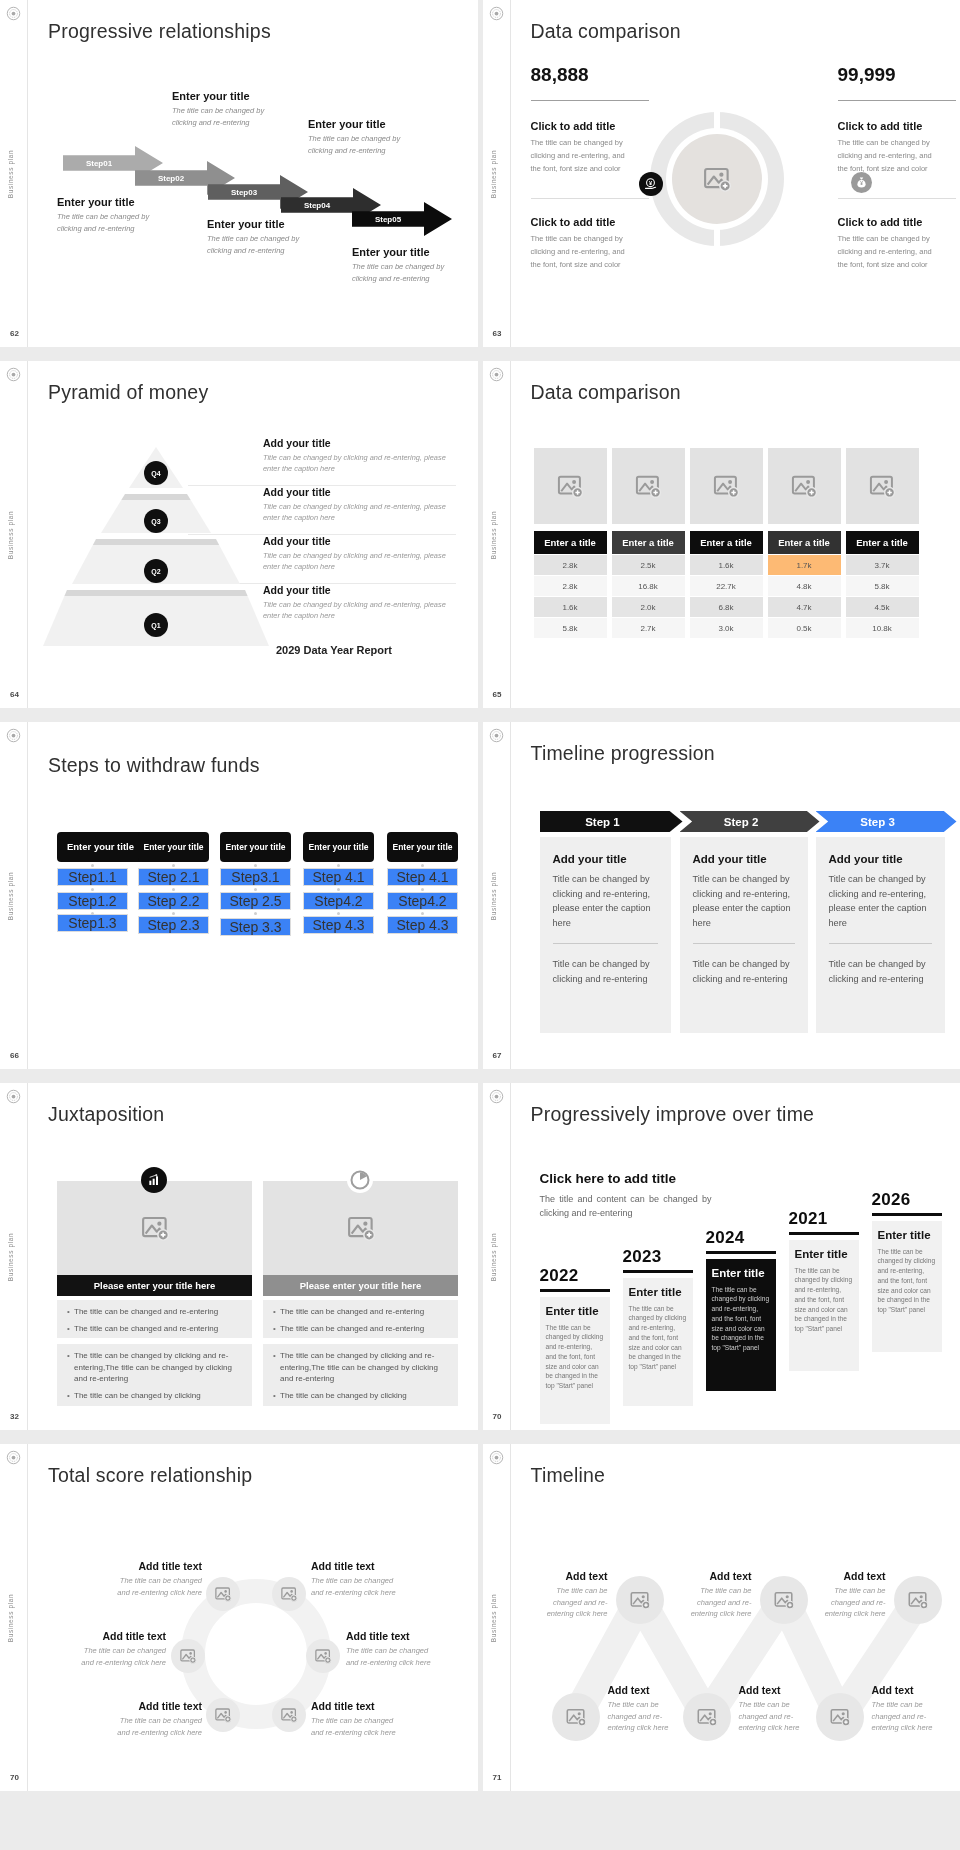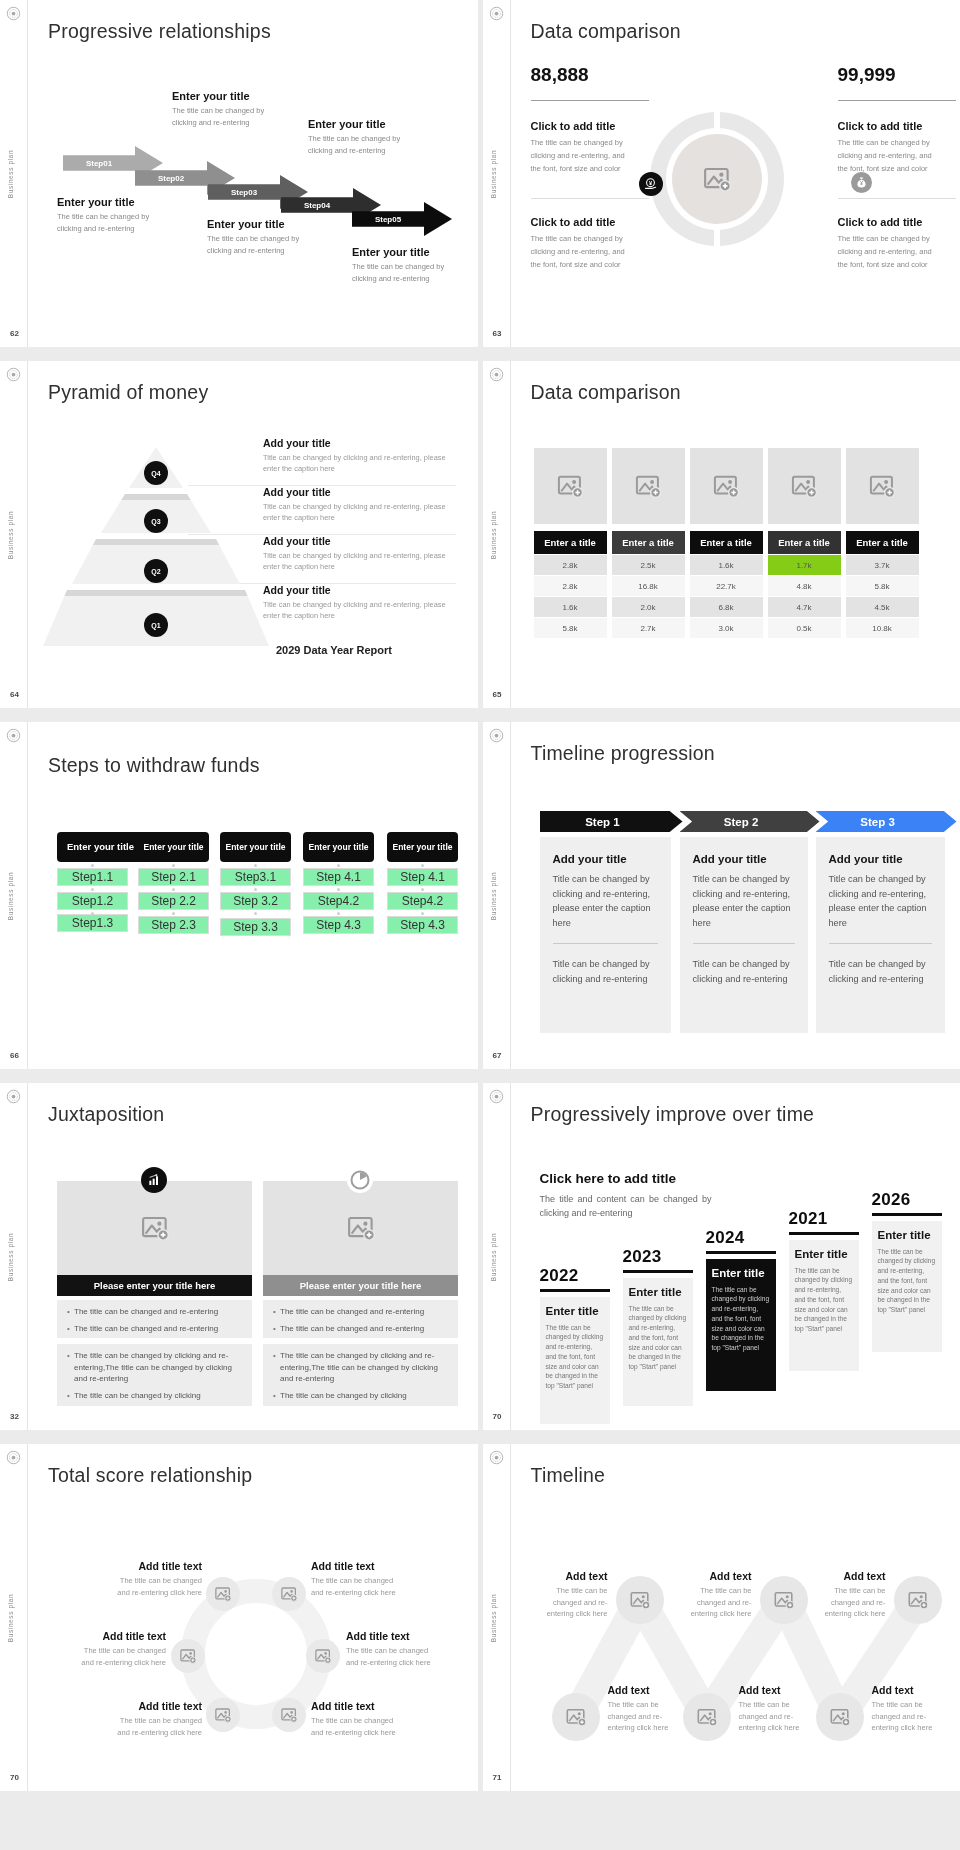--- a/index.html
+++ b/index.html
@@ -11,21 +11,21 @@
   .slide{position:relative;background:#fff;overflow:hidden;}
   
   .edge{position:absolute;left:27px;top:0;bottom:0;width:1px;background:#e5e5e5;}
   .logo{position:absolute;left:6px;top:6px;width:15px;height:15px;opacity:.75;}
   .vtext{position:absolute;left:7px;top:50%;transform:translateY(-50%) rotate(180deg);writing-mode:vertical-rl;font-size:6.5px;color:#8d8d8d;letter-spacing:.6px;}
   .pagenum{position:absolute;left:10px;bottom:9px;font-size:8px;font-weight:bold;color:#4a4a4a;}
   .stitle{position:absolute;left:48px;top:20px;margin:0;font-size:19.5px;font-weight:300;color:#303030;letter-spacing:.2px;}
   
   .tb{position:absolute;}
   .tb h4{margin:0 0 3px;font-size:11px;font-weight:bold;color:#141414;}
-  .tb p{margin:0;font-size:7.5px;color:#8a8a8a;line-height:11.5px;}
+  .tb p{margin:0;font-size:7.5px;color:#8a8a8a;line-height:11.5px;font-style:italic;}
   .ta-r{text-align:right;}
   .abs{position:absolute;}
   .ic{display:block;}
   
   .ar{position:absolute;width:100px;height:34px;clip-path:polygon(0 27%,72% 27%,72% 0,100% 50%,72% 100%,72% 73%,0 73%);}
   .ar span{position:absolute;left:0;top:50%;transform:translateY(-50%);width:72%;text-align:center;font-size:8px;font-weight:bold;color:#fff;}
   
   .hr63{position:absolute;height:1px;background:#9f9f9f;width:118px;}
   .hr63.lt{background:#ddd;}
   .big63{position:absolute;margin:0;font-size:19px;font-weight:bold;color:#111;}
@@ -42,21 +42,21 @@
   
   .imgbox{position:absolute;background:#e2e2e2;display:flex;align-items:center;justify-content:center;}
   .t65r{position:absolute;left:51px;display:flex;gap:5px;}
   .t65r .c{width:73px;display:flex;align-items:center;justify-content:center;}
   .t65h .c{height:23px;color:#fff;font-size:9.5px;font-weight:bold;}
   .t65d .c{height:20px;font-size:8px;color:#555;}
   
   .hdr66{position:absolute;width:71px;height:30px;border-radius:4px;background:#0d0d0d;color:#fff;display:flex;align-items:center;justify-content:center;text-align:center;font-weight:bold;}
   .hdr66.one{font-size:8.5px;white-space:nowrap;}
   .hdr66.two{font-size:9.5px;padding:0 8px;line-height:10.5px;}
-  .st66{position:absolute;width:69px;height:16px;background:#86efac;border:1px solid #dcdcdc;font-size:12px;color:#333;display:flex;align-items:center;justify-content:center;}
+  .st66{position:absolute;width:69px;height:16px;background:#3b82f6;border:1px solid #dcdcdc;font-size:14px;color:#333;display:flex;align-items:center;justify-content:center;}
   .dot{position:absolute;width:3px;height:3px;border-radius:50%;background:#cfcfcf;}
   .note66{position:absolute;left:48px;top:246px;width:406px;font-size:9.5px;color:#3c3c3c;line-height:17px;}
   
   .bn{position:absolute;height:21px;color:#fff;}
   .bn span{position:absolute;left:0;top:50%;transform:translateY(-50%);width:88%;text-align:center;font-size:11.5px;font-weight:bold;}
   .bn.first{clip-path:polygon(0 0,91% 0,100% 50%,91% 100%,0 100%);}
   .bn.next{clip-path:polygon(0 0,91% 0,100% 50%,91% 100%,0 100%,9% 50%);}
   .card67{position:absolute;top:115px;height:196px;background:#efefef;padding:16px 13px;box-sizing:border-box;}
   .card67 h4{margin:0 0 7px;font-size:11.5px;font-weight:bold;color:#141414;}
   .card67 p{margin:0;font-size:9.2px;color:#555;line-height:14.5px;}
@@ -308,21 +308,21 @@
         <div class="c" style="background:#0d0d0d">Enter a title</div>
         <div class="c" style="background:#3c3c3c">Enter a title</div>
         <div class="c" style="background:#0d0d0d">Enter a title</div>
         <div class="c" style="background:#323232">Enter a title</div>
         <div class="c" style="background:#0d0d0d">Enter a title</div>
       </div>
       <div class="t65r t65d" style="top:194px">
         <div class="c" style="background:#e3e3e3">2.8k</div>
         <div class="c" style="background:#e3e3e3">2.5k</div>
         <div class="c" style="background:#e3e3e3">1.6k</div>
-        <div class="c" style="background:#84cc16">1.7k</div>
+        <div class="c" style="background:#fdba74">1.7k</div>
         <div class="c" style="background:#e3e3e3">3.7k</div>
       </div>
       <div class="t65r t65d" style="top:215px">
         <div class="c" style="background:#f6f6f6">2.8k</div>
         <div class="c" style="background:#f6f6f6">16.8k</div>
         <div class="c" style="background:#f6f6f6">22.7k</div>
         <div class="c" style="background:#f6f6f6">4.8k</div>
         <div class="c" style="background:#f6f6f6">5.8k</div>
       </div>
       <div class="t65r t65d" style="top:236px">
@@ -359,21 +359,21 @@
       <div class="hdr66 one" style="left:303px;top:110px">Enter your title</div>
       <div class="hdr66 one" style="left:387px;top:110px">Enter your title</div>
 
       <div class="st66" style="left:57px;top:146px">Step1.1</div>
       <div class="st66" style="left:57px;top:170px">Step1.2</div>
       <div class="st66" style="left:57px;top:192px">Step1.3</div>
       <div class="st66" style="left:138px;top:146px">Step 2.1</div>
       <div class="st66" style="left:138px;top:170px">Step 2.2</div>
       <div class="st66" style="left:138px;top:194px">Step 2.3</div>
       <div class="st66" style="left:220px;top:146px">Step3.1</div>
-      <div class="st66" style="left:220px;top:170px">Step 3.2</div>
+      <div class="st66" style="left:220px;top:170px">Step 2.5</div>
       <div class="st66" style="left:220px;top:196px">Step 3.3</div>
       <div class="st66" style="left:303px;top:146px">Step 4.1</div>
       <div class="st66" style="left:303px;top:170px">Step4.2</div>
       <div class="st66" style="left:303px;top:194px">Step 4.3</div>
       <div class="st66" style="left:387px;top:146px">Step 4.1</div>
       <div class="st66" style="left:387px;top:170px">Step4.2</div>
       <div class="st66" style="left:387px;top:194px">Step 4.3</div>
 
       <div class="dot" style="left:91px;top:142px"></div>
         <div class="dot" style="left:91px;top:166px"></div>

